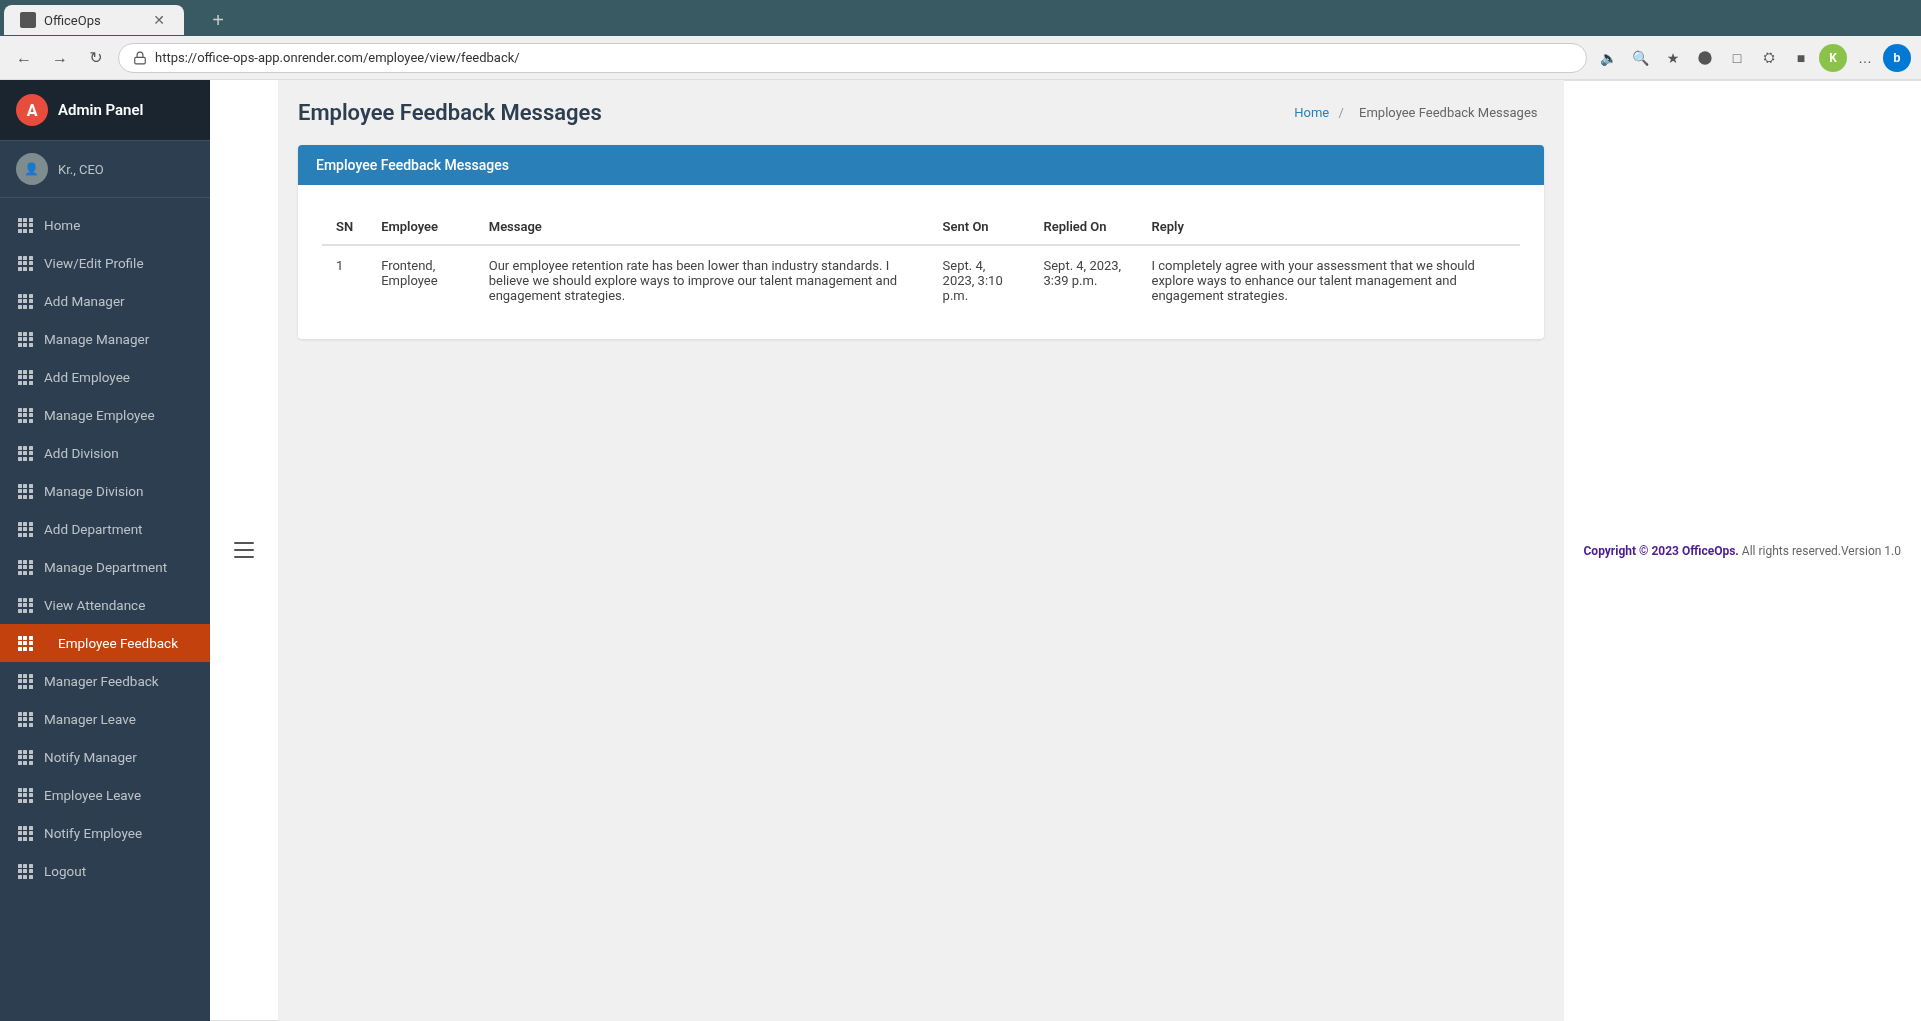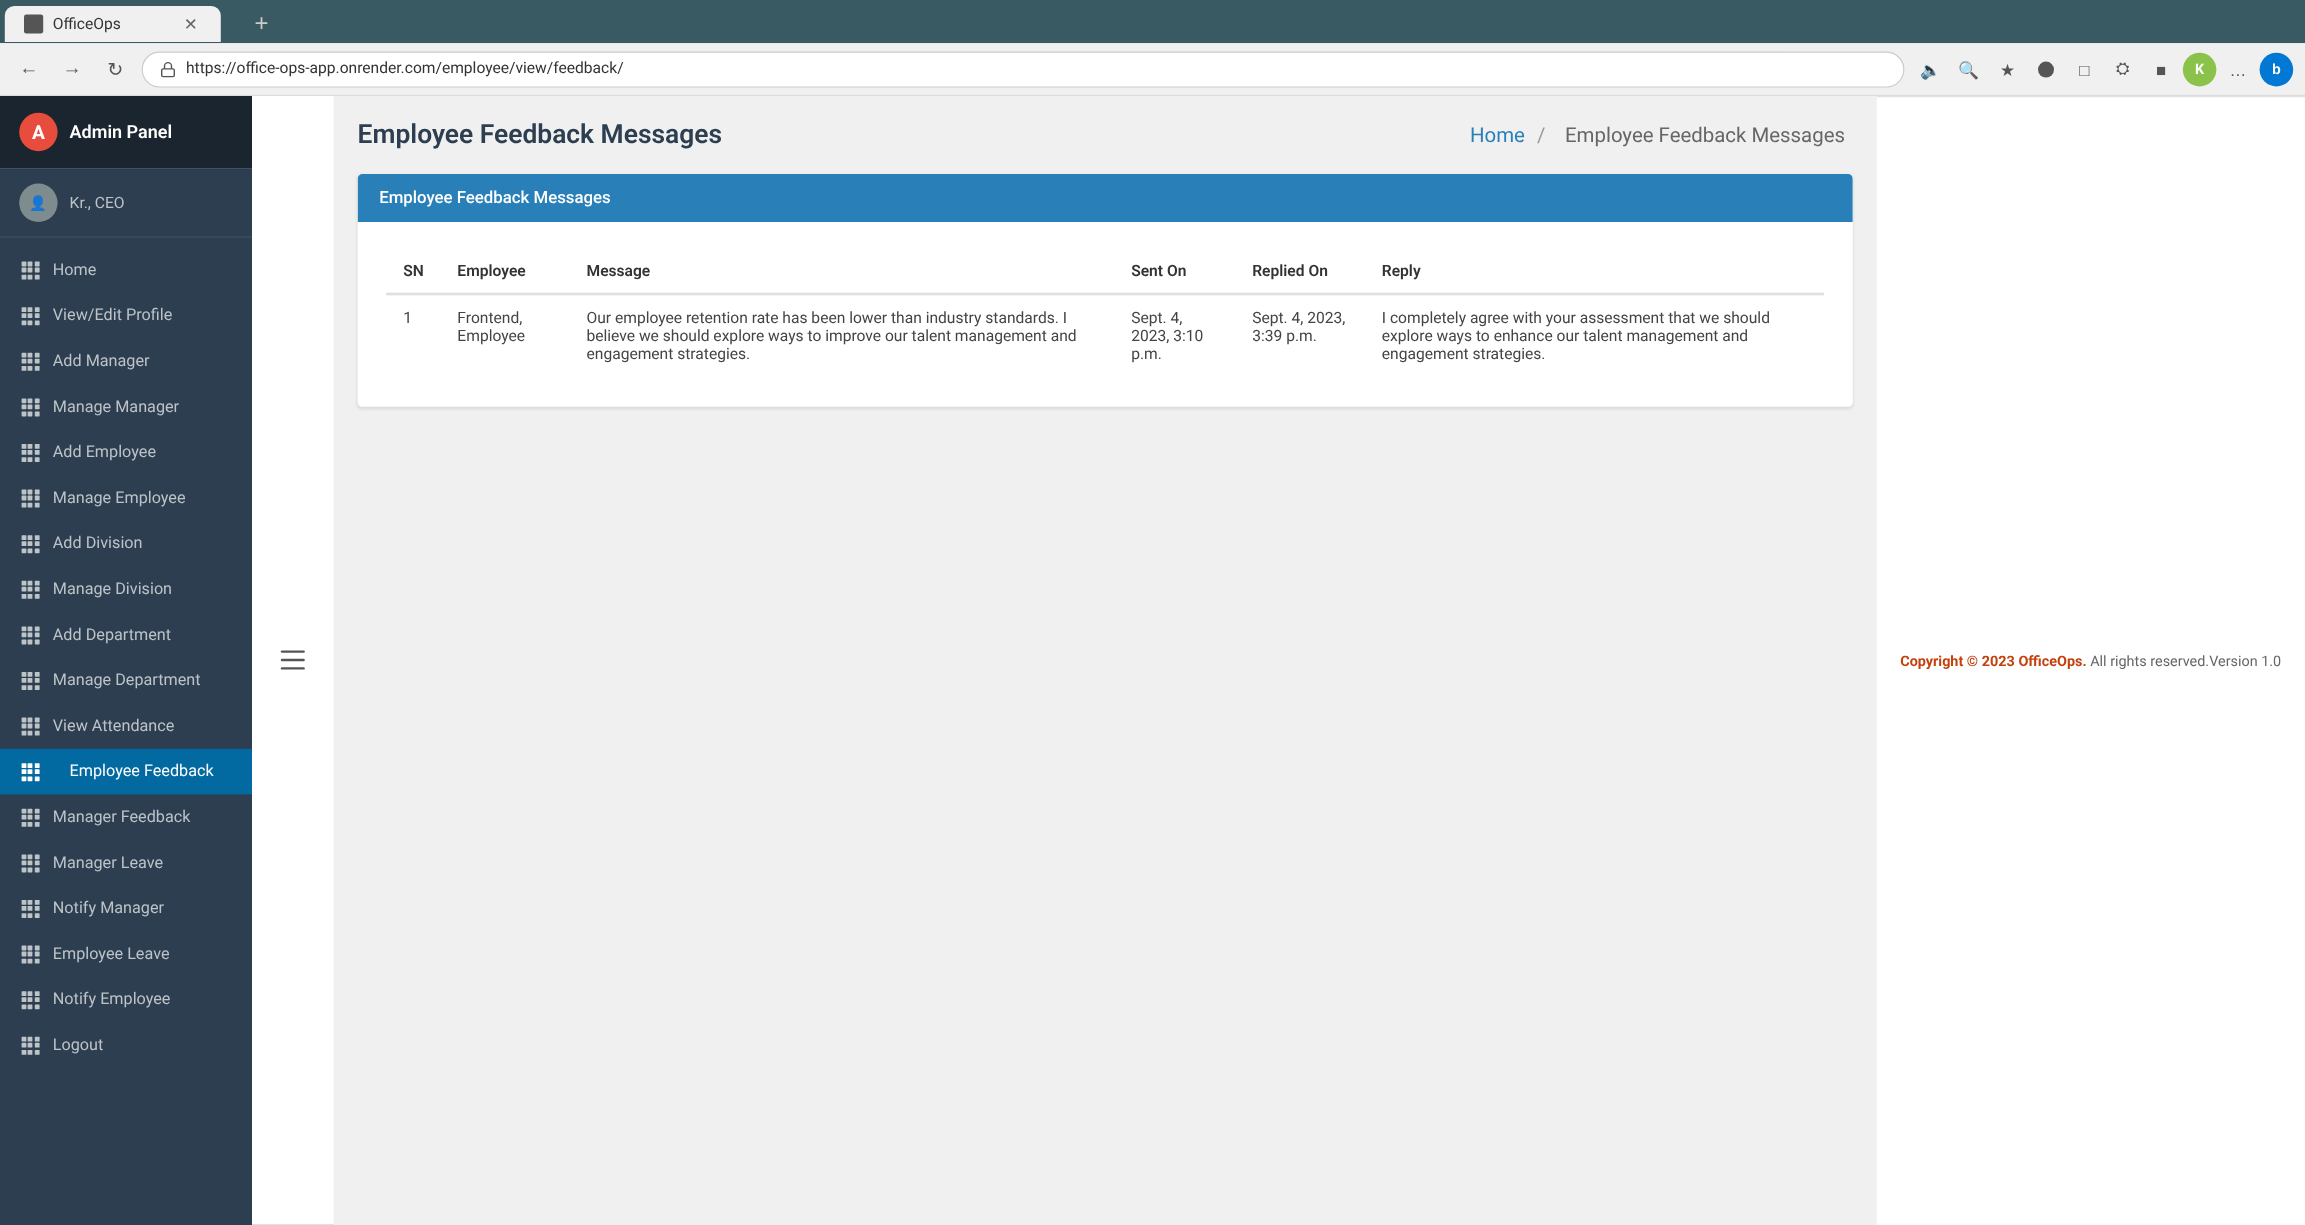--- a/index.html
+++ b/index.html
@@ -23,46 +23,46 @@
     
     .sidebar { width: 210px; background: #2c3e50; color: white; display: flex; flex-direction: column; overflow-y: auto; flex-shrink: 0; }
     .sidebar-header { padding: 14px 16px; background: #1a252f; display: flex; align-items: center; gap: 10px; border-bottom: 1px solid #3d5166; }
     .sidebar-logo { width: 32px; height: 32px; border-radius: 50%; background: #e74c3c; display: flex; align-items: center; justify-content: center; font-size: 16px; font-weight: bold; color: white; }
     .sidebar-title { font-size: 15px; font-weight: 600; color: white; }
     .sidebar-user { padding: 12px 16px; display: flex; align-items: center; gap: 10px; border-bottom: 1px solid #3d5166; }
     .user-avatar { width: 32px; height: 32px; border-radius: 50%; background: #7f8c8d; display: flex; align-items: center; justify-content: center; font-size: 12px; color: white; }
     .user-name { font-size: 13px; color: #bdc3c7; }
     .sidebar-nav { flex: 1; padding: 8px 0; }
     .nav-item { display: flex; align-items: center; gap: 10px; padding: 10px 16px; cursor: pointer; color: #bdc3c7; font-size: 13.5px; transition: background 0.15s; }
-    .nav-item.active { background: #0369a1; color: white; gap: 24px; }
+    .nav-item.active { background: #c2410c; color: white; gap: 24px; }
     .nav-item .nav-icon { width: 18px; height: 18px; display: flex; align-items: center; justify-content: center; flex-shrink: 0; }
     .grid-icon { display: grid; grid-template-columns: repeat(3, 4px); grid-template-rows: repeat(3, 4px); gap: 1.5px; }
     .grid-dot { width: 4px; height: 4px; background: currentColor; border-radius: 0.5px; }
 
     
     .main-content { flex: 1; background: #f0f0f0; display: flex; flex-direction: row; overflow: hidden; }
     .top-bar { background: white; padding: 8px 20px; display: flex; align-items: center; border-bottom: 1px solid #e0e0e0; }
     .hamburger { width: 28px; height: 28px; display: flex; flex-direction: column; justify-content: center; gap: 5px; cursor: pointer; padding: 4px; }
     .hamburger span { width: 20px; height: 2px; background: #555; border-radius: 1px; }
     .content-area { flex: 1; padding: 20px; overflow-y: auto; }
     .page-header { display: flex; align-items: center; justify-content: space-between; margin-bottom: 20px; }
     .page-title { font-size: 22px; font-weight: 600; color: #2c3e50; }
-    .breadcrumb { font-size: 17px; color: #666; margin-left: 32px; }
+    .breadcrumb { font-size: 13px; color: #666; margin-left: 32px; }
     .breadcrumb a { color: #2980b9; text-decoration: none; }
     .breadcrumb span { color: #999; margin: 0 6px; }
     .breadcrumb .current { color: #666; }
     .card { background: white; border-radius: 4px; overflow: hidden; box-shadow: 0 1px 3px rgba(0,0,0,0.1); }
     .card-header { background: #2980b9; color: white; padding: 12px 18px; font-size: 14px; font-weight: 500; }
     .card-body { padding: 24px; }
     table { width: 100%; border-collapse: collapse; }
     th { text-align: left; padding: 10px 14px; font-size: 13px; font-weight: 600; color: #333; border-bottom: 2px solid #e0e0e0; }
     td { padding: 12px 14px; font-size: 13px; color: #444; border-bottom: 1px solid #f0f0f0; vertical-align: top; }
     tr:last-child td { border-bottom: none; }
     .footer { background: white; padding: 12px 20px; border-top: 1px solid #e0e0e0; display: flex; align-items: center; justify-content: space-between; font-size: 12px; color: #666; }
-    .footer strong { color: #c2410c; }
+    .footer strong { color: #4c1d95; }
   </style>
 </head>
 <body>
 
 <div class="tab-bar">
   <div class="tab">
     <div class="favicon">
       <svg width="10" height="10" viewBox="0 0 10 10">
           <rect width="10" height="10" rx="2" fill="#555"></rect>
         </svg>

